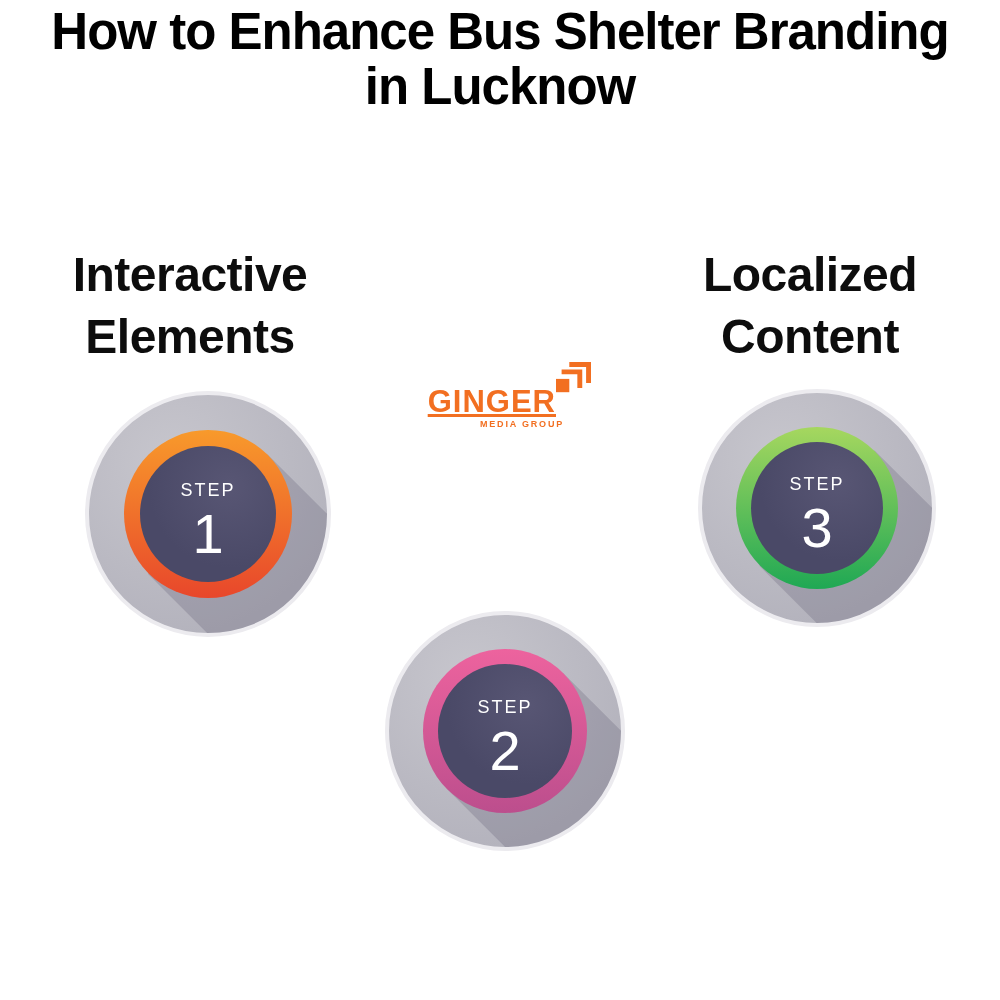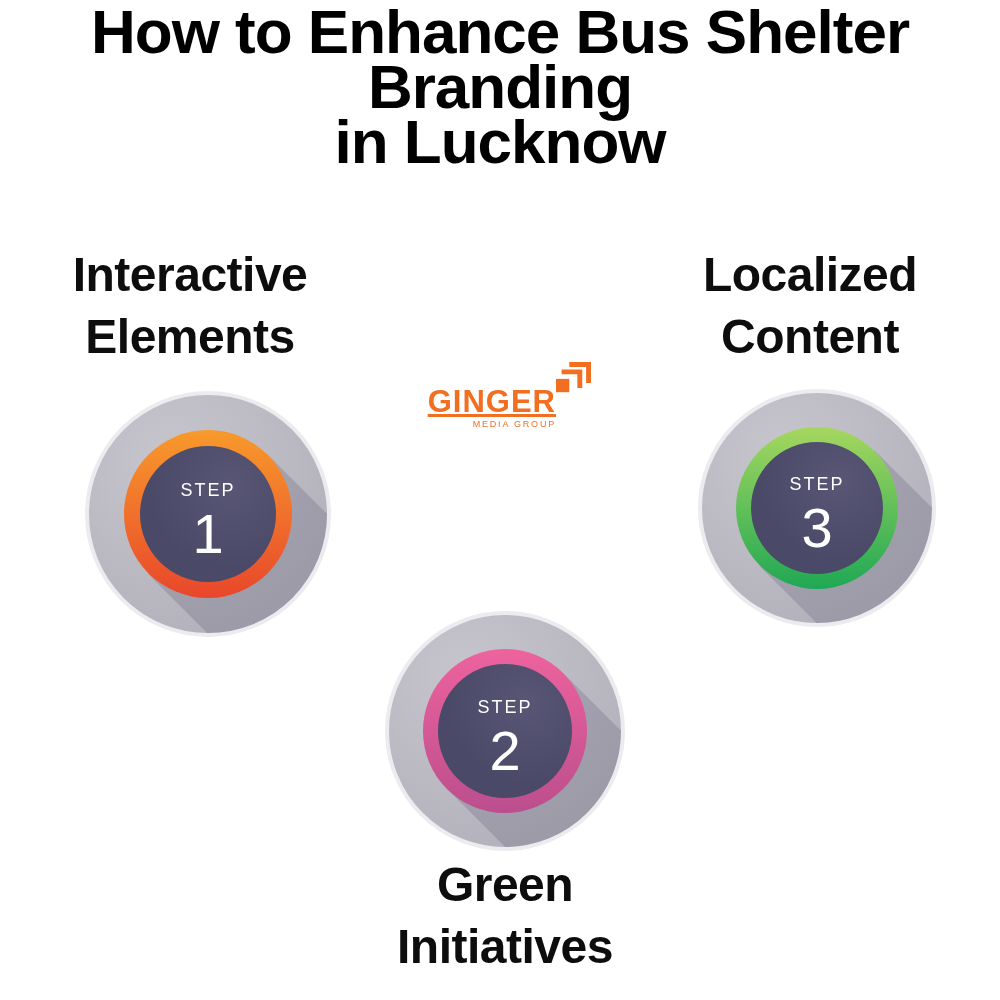--- a/index.html
+++ b/index.html
@@ -6,21 +6,21 @@
   body { background:#ffffff; }
   .canvas {
     position:relative; width:1000px; height:1000px; background:#ffffff;
     font-family:"Liberation Sans", sans-serif; overflow:hidden;
   }
 
   
   .title {
     position:absolute; top:4px; left:0; right:0;
     text-align:center; color:#000;
-    font-size:62px; font-weight:800; letter-spacing:-1px; line-height:55px;
+    font-size:51px; font-weight:800; letter-spacing:-1px; line-height:55px;
   }
 
   
   .step-label-block {
     position:absolute; text-align:center; color:#0d0d0d;
     font-size:48px; font-weight:800; line-height:62px; letter-spacing:-0.5px;
   }
   .lbl-1 { left:0px;   top:244px; width:380px; }
   .lbl-3 { left:630px; top:244px; width:360px; }
   .lbl-2 { left:320px; top:854px; width:370px; }
@@ -61,36 +61,35 @@
   
   .logo { position:absolute; left:408px; top:362px; width:182px; height:68px; }
   .logo-name {
     position:absolute; left:0; top:24px; width:148px;
     font-size:31px; font-weight:800; letter-spacing:1px; line-height:1;
     text-align:right;
     text-decoration:underline;
   }
   .logo-icon { position:absolute; left:148px; top:0; width:35px; height:31px; }
   .logo-tagline {
-    position:absolute; left:0; top:58px; width:148px; text-align:right;
-    font-size:9px; font-weight:400; letter-spacing:1.8px; line-height:1;
+    position:absolute; left:8px; top:58px; width:148px; text-align:right;
+    font-size:9px; font-weight:700; letter-spacing:1.8px; line-height:1;
   }
 </style>
 </head>
 <body>
 
 <div class="canvas">
 
   <h1 class="title"><span>How to Enhance Bus Shelter Branding</span><br><span>in Lucknow</span></h1>
 
   <div class="step-label-block lbl-3"><span>Localized</span><br><span>Content</span></div>
 
   <div class="step-label-block lbl-1"><span>Interactive</span><br><span>Elements</span></div>
 
-  <div class="step-label-block lbl-2"><span>Green</span><br><span>Initiatives</span></div>
 
   <div class="logo" style="color: rgb(242, 111, 33);">
     <svg class="logo-icon" viewBox="0 0 100 88" xmlns="http://www.w3.org/2000/svg">
       <rect x="0" y="48" width="38" height="38" fill="currentColor"></rect>
       <path d="M16 28 H68 V74" fill="none" stroke="currentColor" stroke-width="14"></path>
       <path d="M38 7 H93 V60" fill="none" stroke="currentColor" stroke-width="14"></path>
     </svg>
     <div class="logo-name">GINGER</div>
     <div class="logo-tagline">MEDIA GROUP</div>
   </div>

